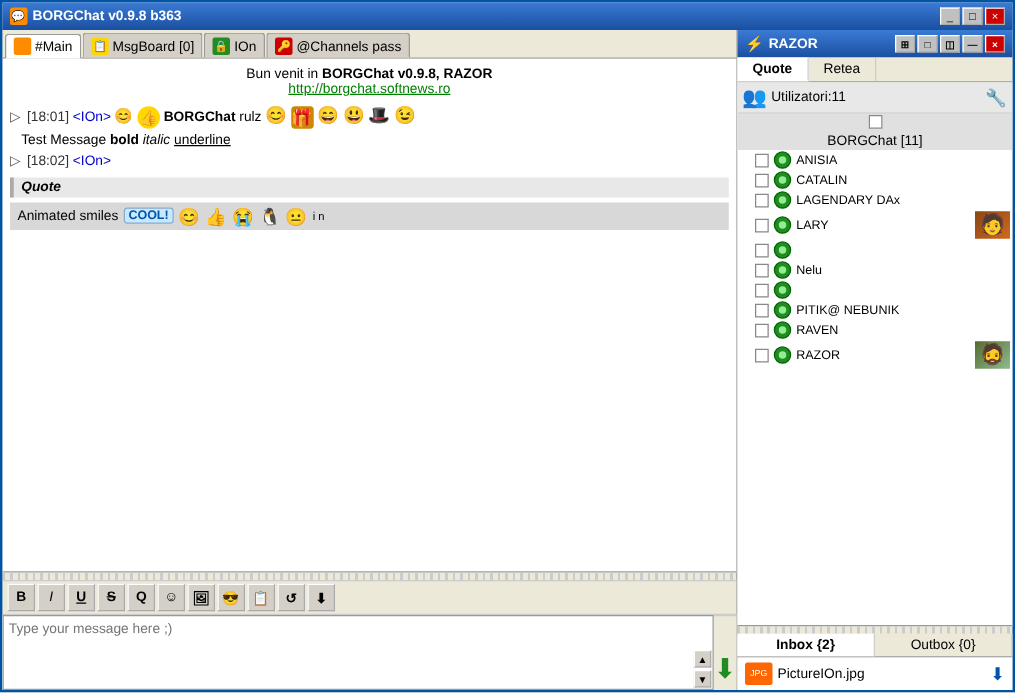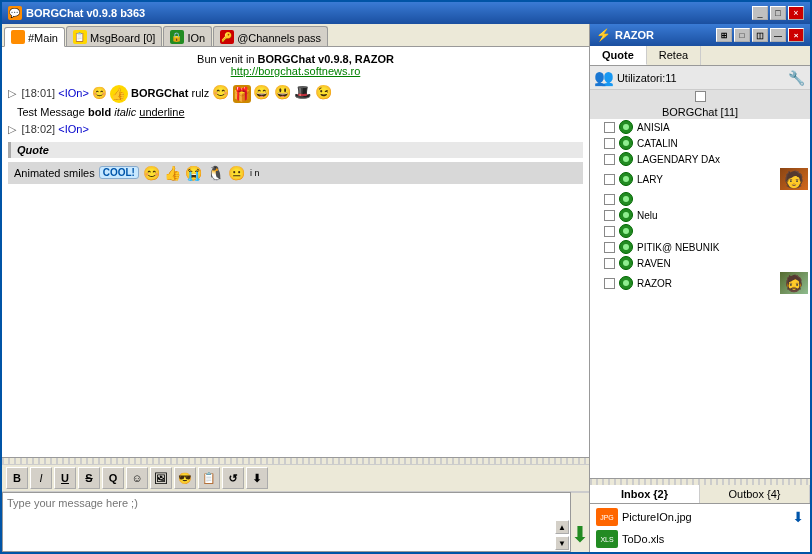--- a/index.html
+++ b/index.html
@@ -711,32 +711,28 @@
 
       </div>
 
       <div class="resize-grip"></div>
 
       <div class="inbox-outbox-tabs">
         <div class="inout-tab active">
           <span>Inbox {2}</span>
         </div>
         <div class="inout-tab">
-          <span>Outbox {4}</span>
+          <span>Outbox {0}</span>
         </div>
       </div>
 
       <div class="file-list">
         <div class="file-item">
           <div class="file-icon-jpg">JPG</div>
           <span>PictureIOn.jpg</span>
           <span class="file-download-icon">⬇</span>
         </div>
-        <div class="file-item">
-          <div class="file-icon-xls">XLS</div>
-          <span>ToDo.xls</span>
-        </div>
       </div>
 
     </div>
 
   </div>
 </div>
 
 </body></html>

